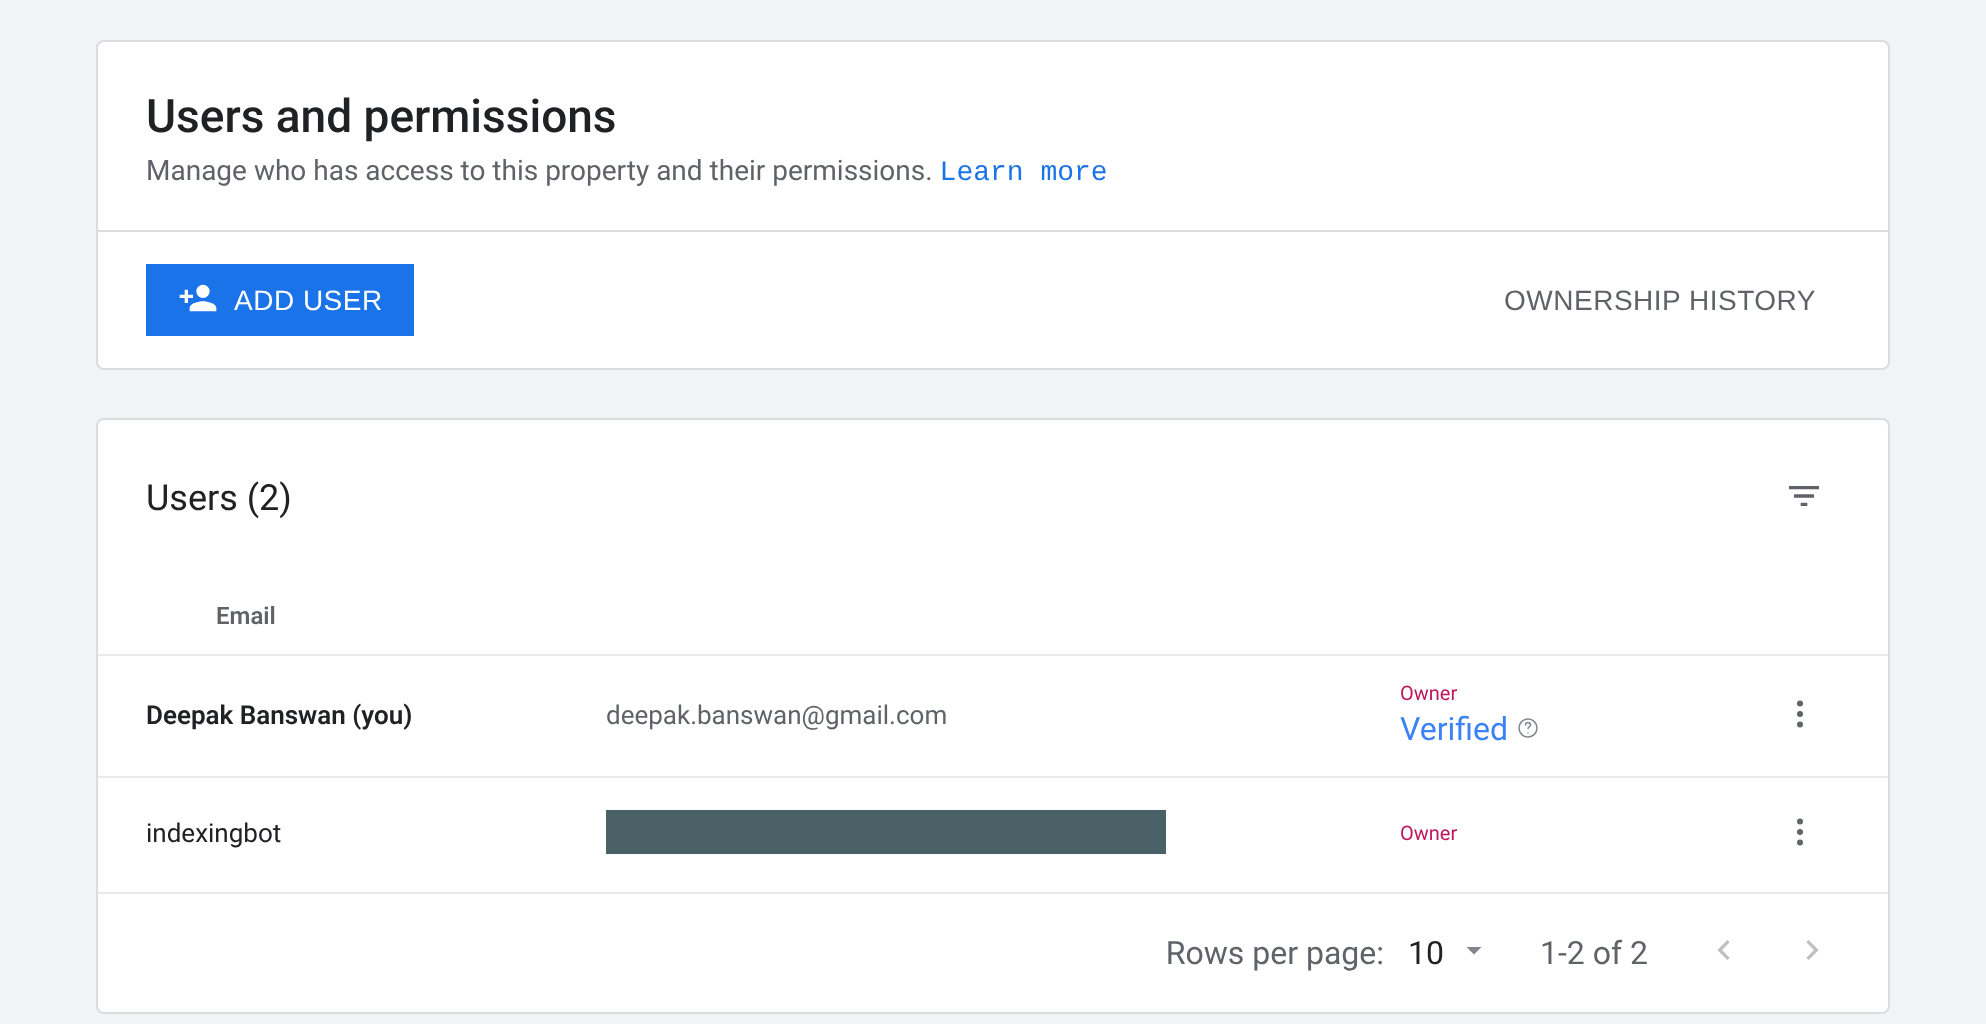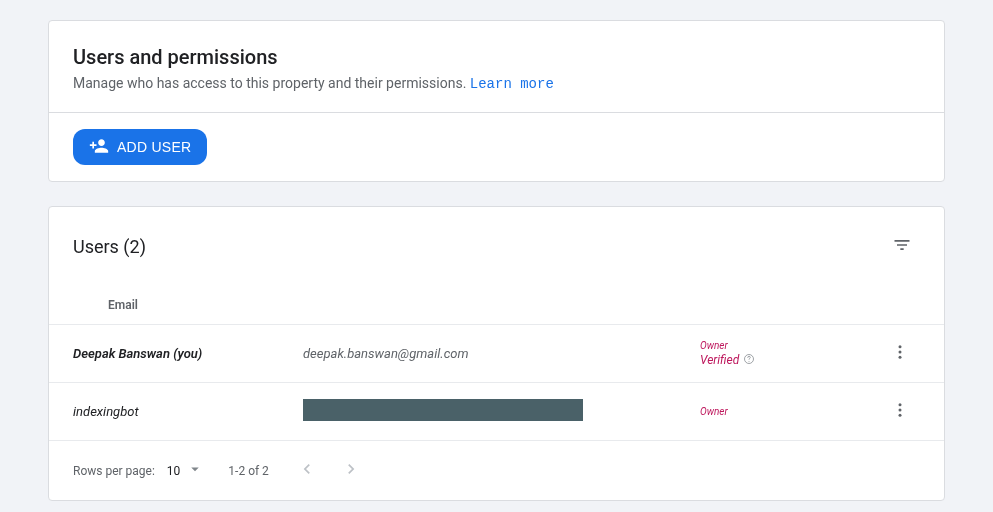--- a/index.html
+++ b/index.html
@@ -13,21 +13,21 @@
 .card {
   background: #fff;
   border: 1px solid #dadce0;
   border-radius: 4px;
   margin-bottom: 24px;
 }
 .card-header {
   padding: 24px 24px 20px 24px;
 }
 .card-header h1 {
-  font-size: 20px;
+  font-size: 23px;
   font-weight: 500;
   color: #202124;
   margin-bottom: 6px;
 }
 .card-header .sub {
   font-size: 14px;
   color: #5f6368;
 }
 .card-header .sub a {
   color: #1a73e8;
@@ -37,21 +37,21 @@
 .toolbar {
   border-top: 1px solid #dadce0;
   padding: 16px 24px;
   display: flex;
   align-items: center;
 }
 .add-user-btn {
   background: #1a73e8;
   color: #fff;
   border: none;
-  border-radius: 12px;
+  border-radius: 0;
   padding: 0 16px;
   height: 36px;
   font-size: 14px;
   font-weight: 500;
   letter-spacing: 0.25px;
   display: inline-flex;
   align-items: center;
   gap: 8px;
   cursor: pointer;
 }
@@ -95,45 +95,44 @@
 .col-email { flex: 1; margin-left: 35px; }
 .col-perm { width: 180px; }
 .col-actions { width: 40px; text-align: center; }
 .sort-arrow svg { width: 14px; height: 14px; fill: #202124; }
 .trow {
   display: flex;
   align-items: center;
   padding: 14px 24px;
   border-top: 1px solid #e8eaed;
   font-size: 13px;
-  font-style: italic;
 }
 .trow.bold .col-name-v { font-weight: 600; }
 .col-name-v { width: 230px; color: #202124; }
 .col-email-v { flex: 1; color: #5f6368; }
 .col-perm-v { width: 180px; color: #5f6368; }
 .col-perm-v .line1 { color: #be185d; font-size: 10px; }
-.col-perm-v .line2 { color: #be185d; font-size: 12px; display: inline-flex; align-items: center; gap: 4px; margin-top: 2px;}
+.col-perm-v .line2 { color: #3b82f6; font-size: 16px; display: inline-flex; align-items: center; gap: 4px; margin-top: 2px;}
 .col-perm-v .line2 svg { width: 12px; height: 12px; fill: none; stroke: #80868b; stroke-width: 1.5; }
 .col-actions-v { width: 40px; display: flex; justify-content: center; }
 .more-btn { background: none; border: none; cursor: pointer; padding: 4px; }
 .more-btn svg { width: 18px; height: 18px; fill: #5f6368; }
 .redacted {
   background: #4a6168;
   height: 22px;
   width: 280px;
   display: inline-block;
 }
 .tfoot {
   display: flex;
   align-items: center;
-  justify-content: flex-start;
+  justify-content: flex-end;
   padding: 14px 24px;
   border-top: 1px solid #e8eaed;
-  font-size: 12px;
+  font-size: 16px;
   color: #5f6368;
   gap: 24px;
 }
 .rows-per { display: flex; align-items: center; gap: 12px; }
 .rows-select { display: inline-flex; align-items: center; gap: 6px; cursor: pointer; color: #202124;}
 .rows-select svg { width: 18px; height: 18px; fill: #80868b; }
 .range { color: #5f6368; }
 .page-nav { display: flex; gap: 16px; }
 .page-btn { background: none; border: none; cursor: pointer; padding: 4px; }
 .page-btn svg { width: 20px; height: 20px; fill: #bdc1c6; }
@@ -151,20 +150,21 @@
   <div class="toolbar">
     <button class="add-user-btn">
       <span>
         <svg viewBox="0 0 24 24">
             <path d="M15 12c2.21 0 4-1.79 4-4s-1.79-4-4-4-4 1.79-4 4 1.79 4 4 4zm-9-2V7H4v3H1v2h3v3h2v-3h3v-2H6zm9 4c-2.67 0-8 1.34-8 4v2h16v-2c0-2.66-5.33-4-8-4z"></path>
           </svg>
       </span>
       <span>ADD USER</span>
     </button>
     <div class="spacer"></div>
+    <button class="link-btn">OWNERSHIP HISTORY</button>
   </div>
 </div>
 
 <div class="card table-card">
   <div class="table-header">
     <h2>Users (2)</h2>
     <div class="spacer"></div>
     <button class="filter-btn">
       <span>
         <svg viewBox="0 0 24 24">

